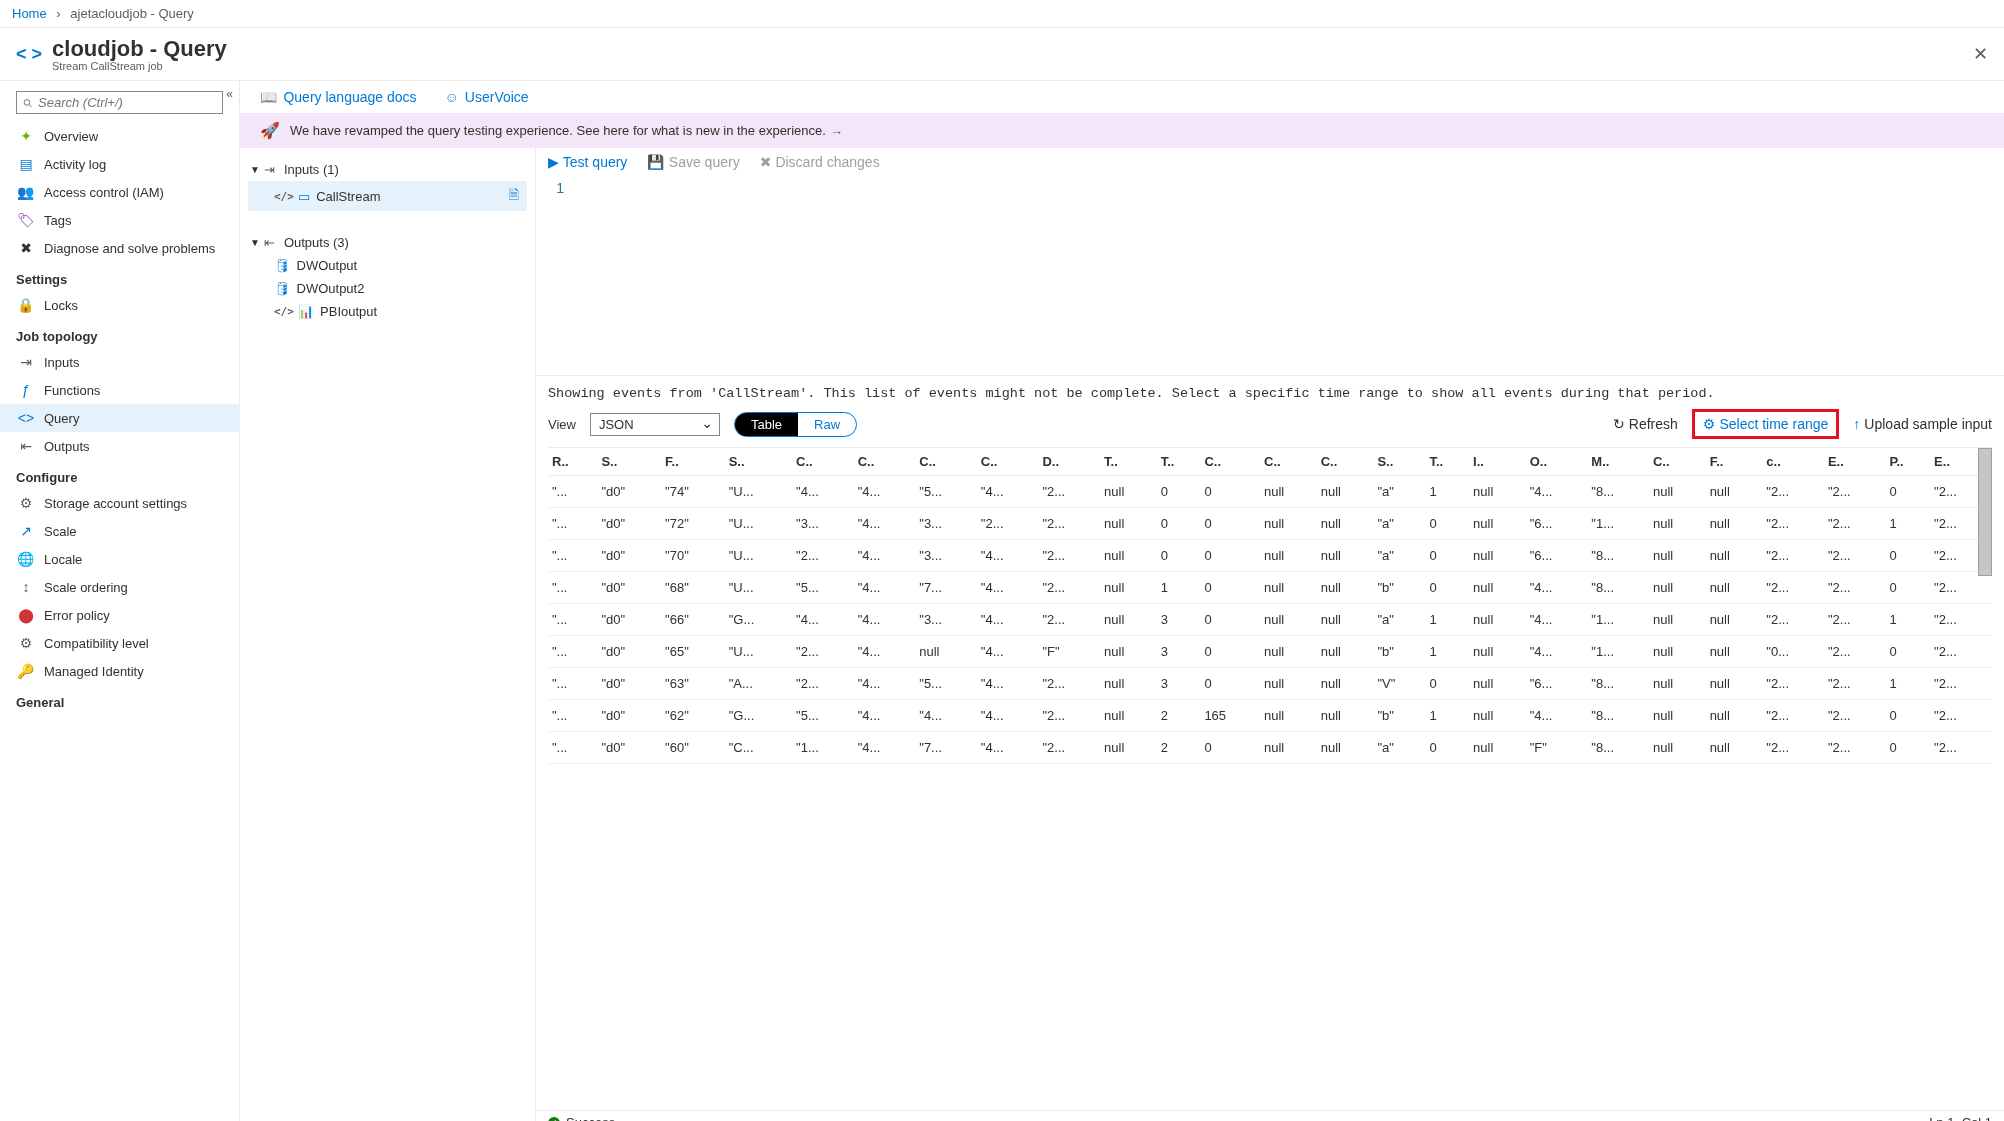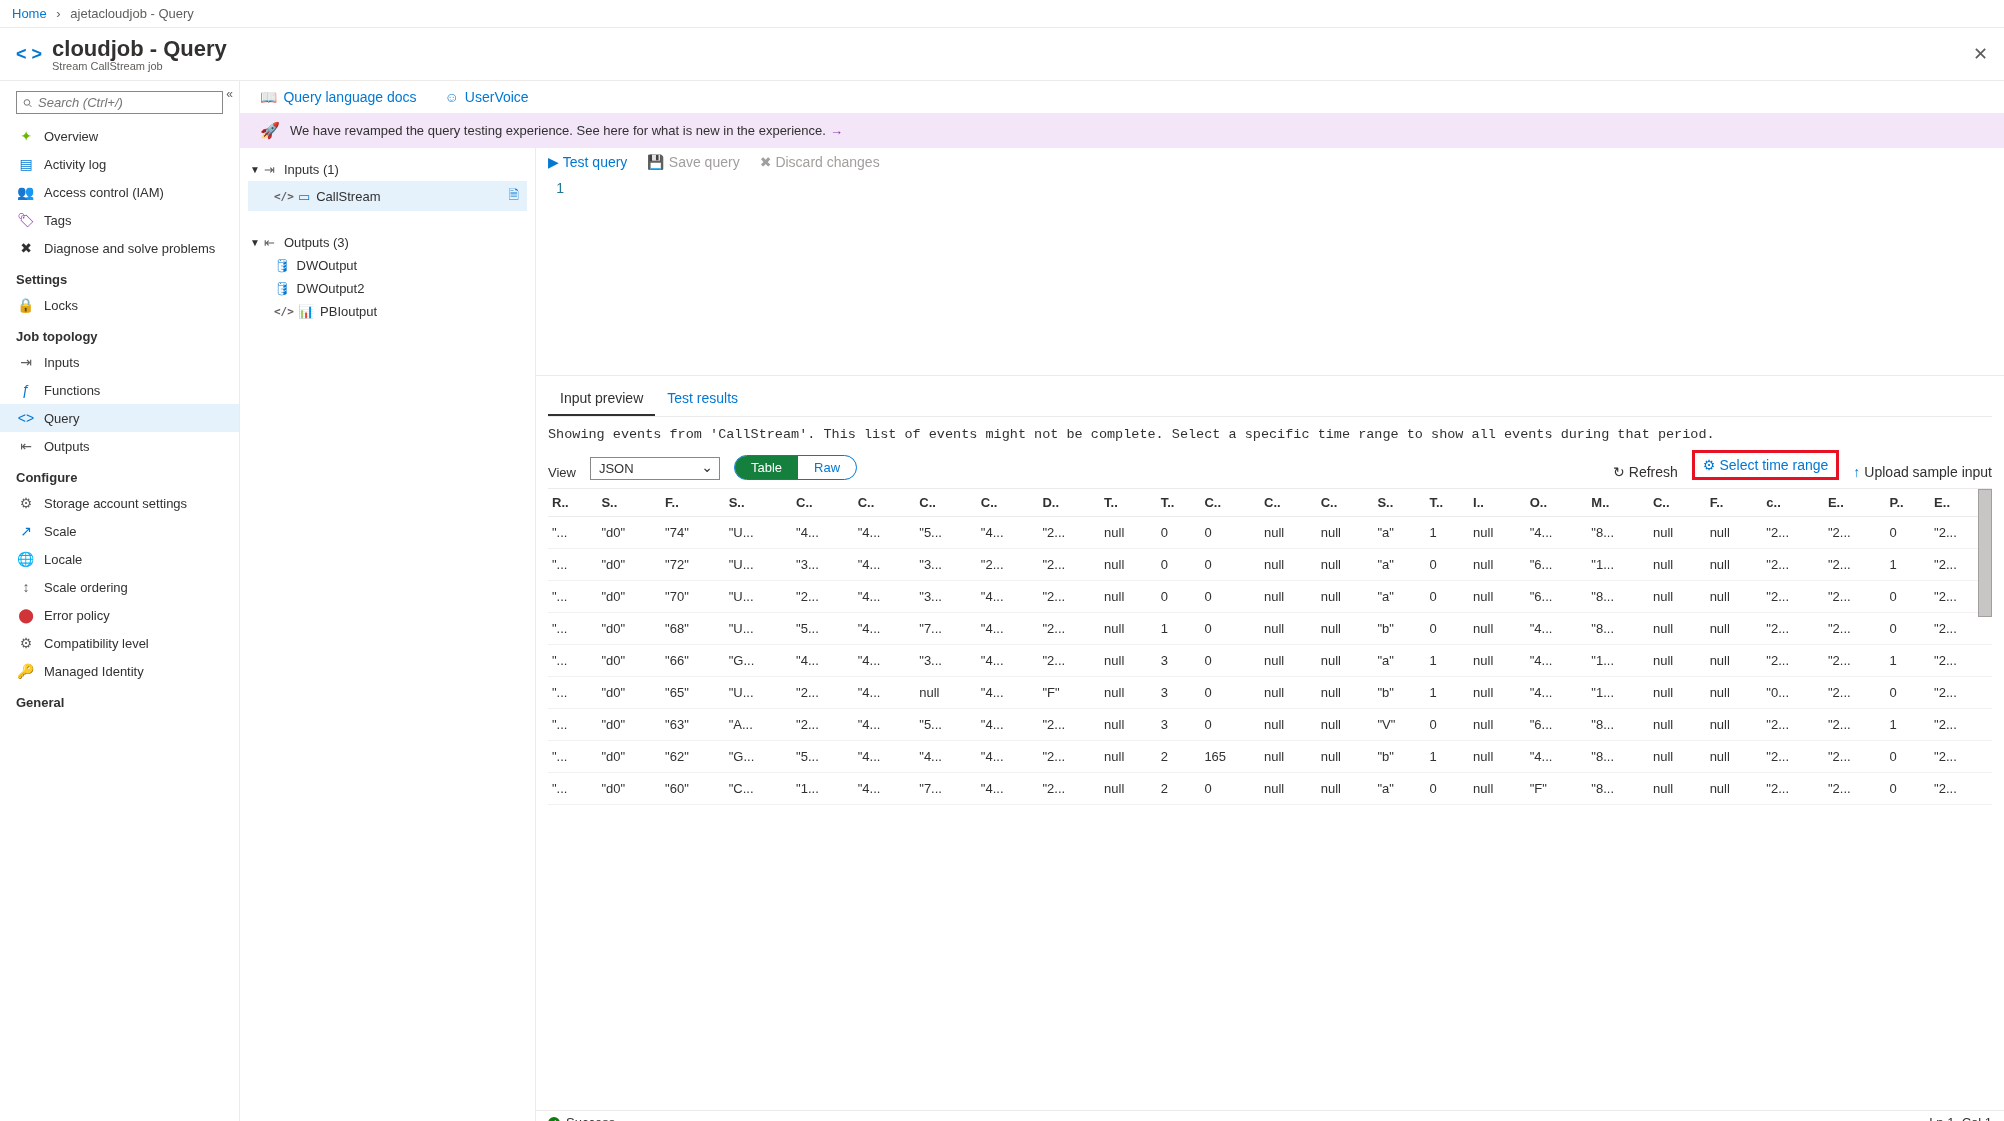--- a/index.html
+++ b/index.html
@@ -66,27 +66,27 @@
 .code-line .kw { color: #0000ff; }
 
 .results { flex: 1; display: flex; flex-direction: column; overflow: hidden; padding: 0 12px; }
 .tabs { display: flex; border-bottom: 1px solid #edebe9; margin-top: 6px; }
 .tab { padding: 8px 12px; cursor: pointer; font-size: 14px; color: #323130; }
 .tab.active { border-bottom: 2px solid #323130; font-weight: 400; }
 .tab.link { color: #0078d4; }
 
 .desc { padding: 10px 0 8px; font-size: 13.5px; font-family: Liberation Mono, monospace; }
 
-.controls { display: flex; align-items: flex-end; gap: 14px; padding-bottom: 8px; }
+.controls { display: flex; align-items: center; gap: 14px; padding-bottom: 8px; }
 .controls label { font-size: 13px; }
 .dropdown { border: 1px solid #8a8886; padding: 3px 28px 3px 8px; position: relative; min-width: 130px; cursor: pointer; }
 .dropdown::after { content: "⌄"; position: absolute; right: 6px; top: 1px; font-size: 14px; }
 .toggle { border: 1px solid #0078d4; border-radius: 14px; display: flex; overflow: hidden; }
 .toggle span { padding: 4px 16px; cursor: pointer; font-size: 13px; }
-.toggle span.on { background: #15803d; color: #fff; }
+.toggle span.on { background: #000000; color: #fff; }
 .toggle span.off { color: #0078d4; }
 .spacer { flex: 1; }
 .cbtn { display: flex; align-items: center; cursor: pointer; font-size: 14px; color: #323130; }
 .cbtn .ico { margin-right: 4px; }
 .highlight-box { border: 3px solid #e81123; padding: 4px 8px; }
 
 .grid-wrap { flex: 1; overflow: auto; border-top: 1px solid #edebe9; position: relative; }
 table.grid { border-collapse: collapse; width: 100%; font-size: 13px; }
 table.grid th { text-align: left; padding: 6px 4px; font-weight: 600; border-bottom: 1px solid #edebe9; white-space: nowrap; }
 table.grid td { padding: 8px 4px; border-bottom: 1px solid #f3f2f1; white-space: nowrap; }
@@ -292,24 +292,20 @@
               <span class="ico">✖</span>
               <span>Discard changes</span>
             </div>
         </div>
 
         <div class="code-editor">
           <div class="gutter">1</div>
         </div>
 
         <div class="results">
-          <div class="tabs">
-            <div class="tab active">Input preview</div>
-            <div class="tab link">Test results</div>
-          </div>
           <div class="desc">Showing events from 'CallStream'. This list of events might not be complete. Select a specific time range to show all events during that period.</div>
 
           <div class="controls">
             <label>View</label>
             <div class="dropdown">JSON</div>
             <div class="toggle">
               <span class="on">Table</span>
               <span class="off">Raw</span>
             </div>
             <div class="spacer"></div>

